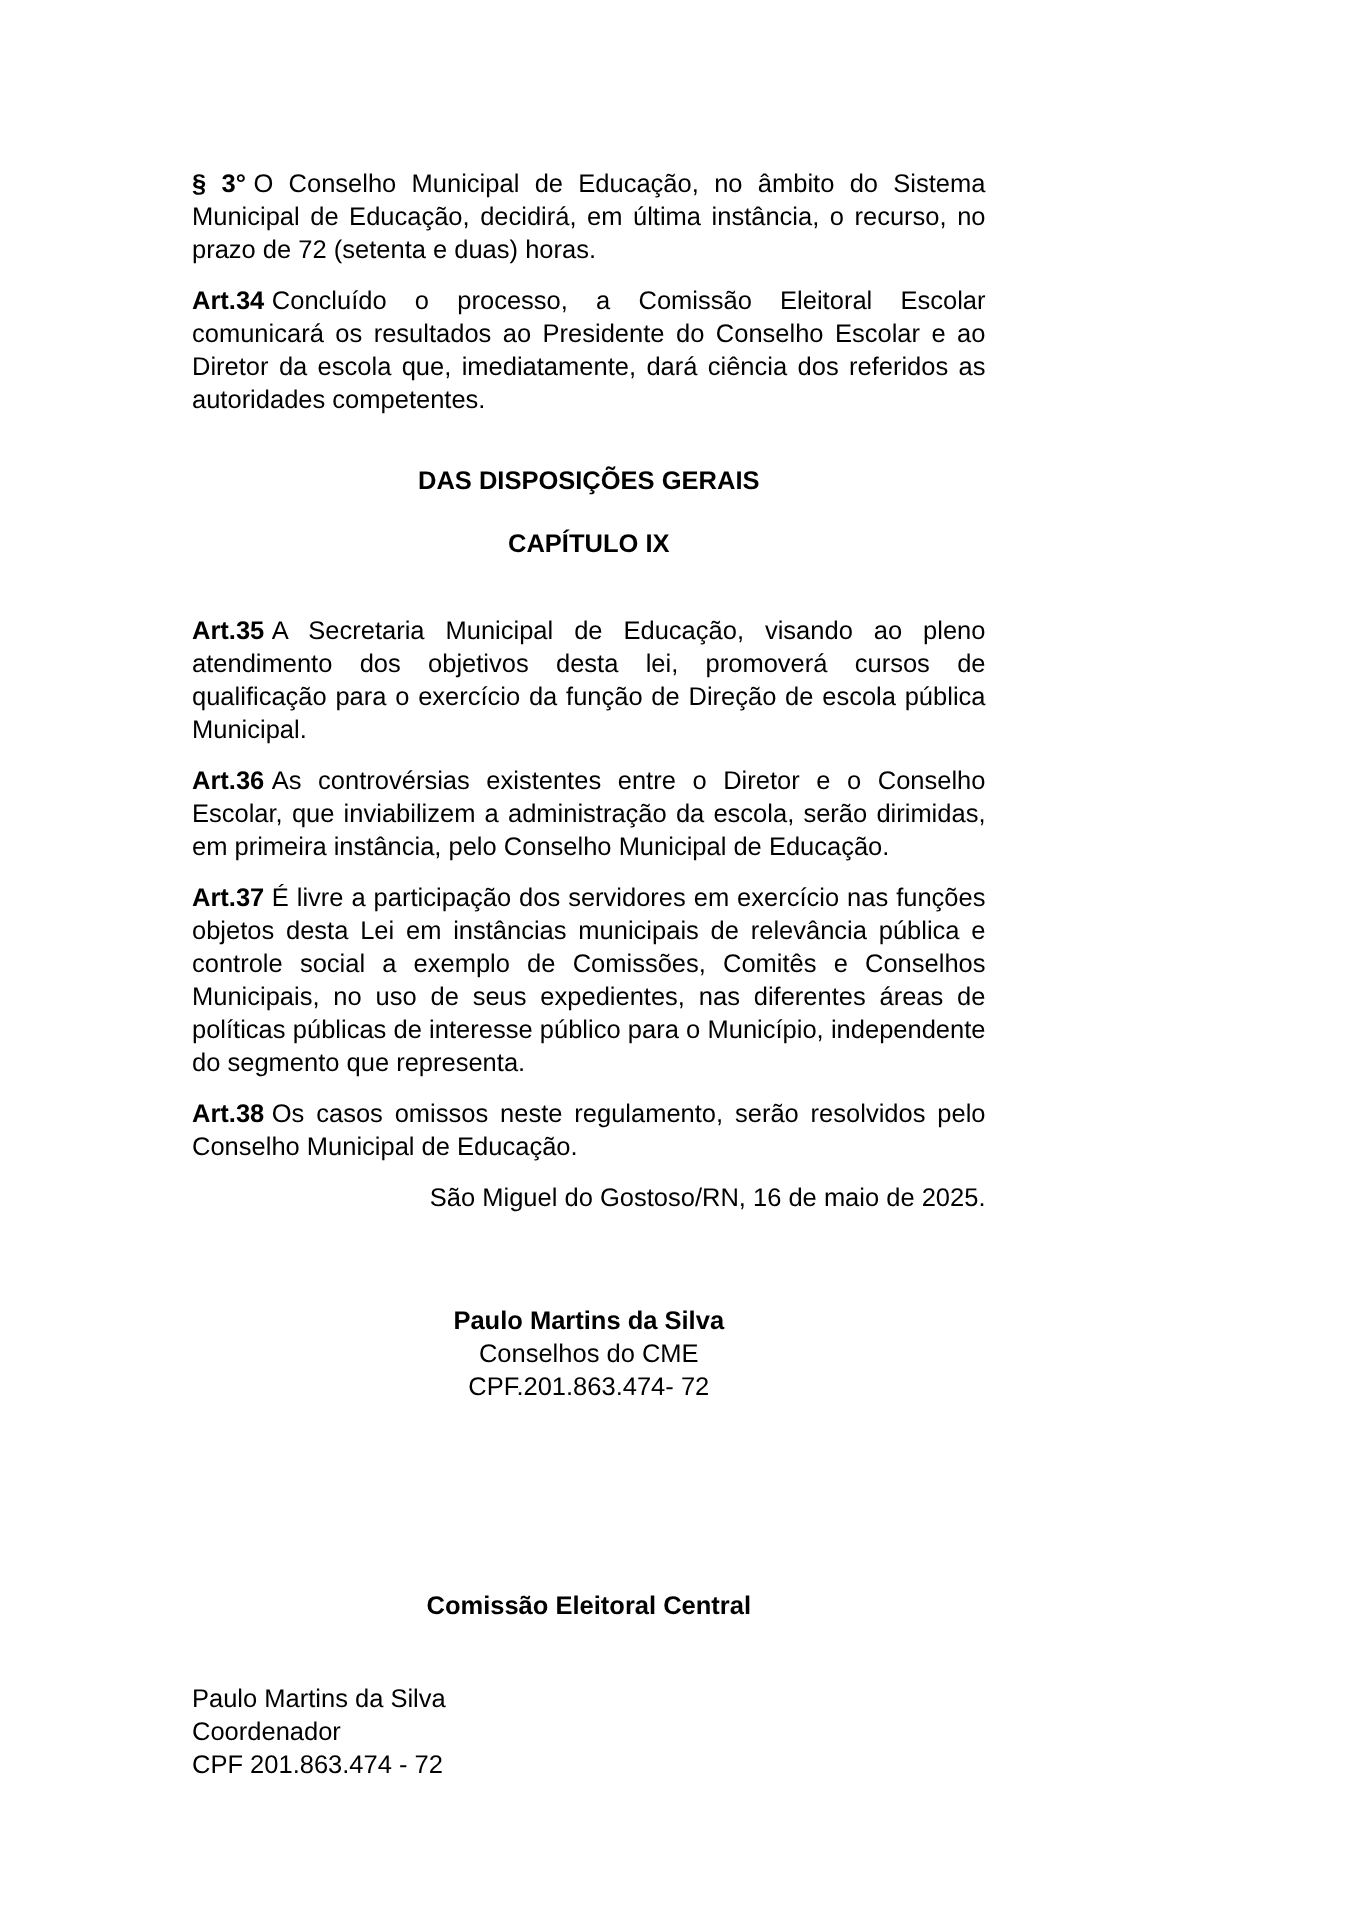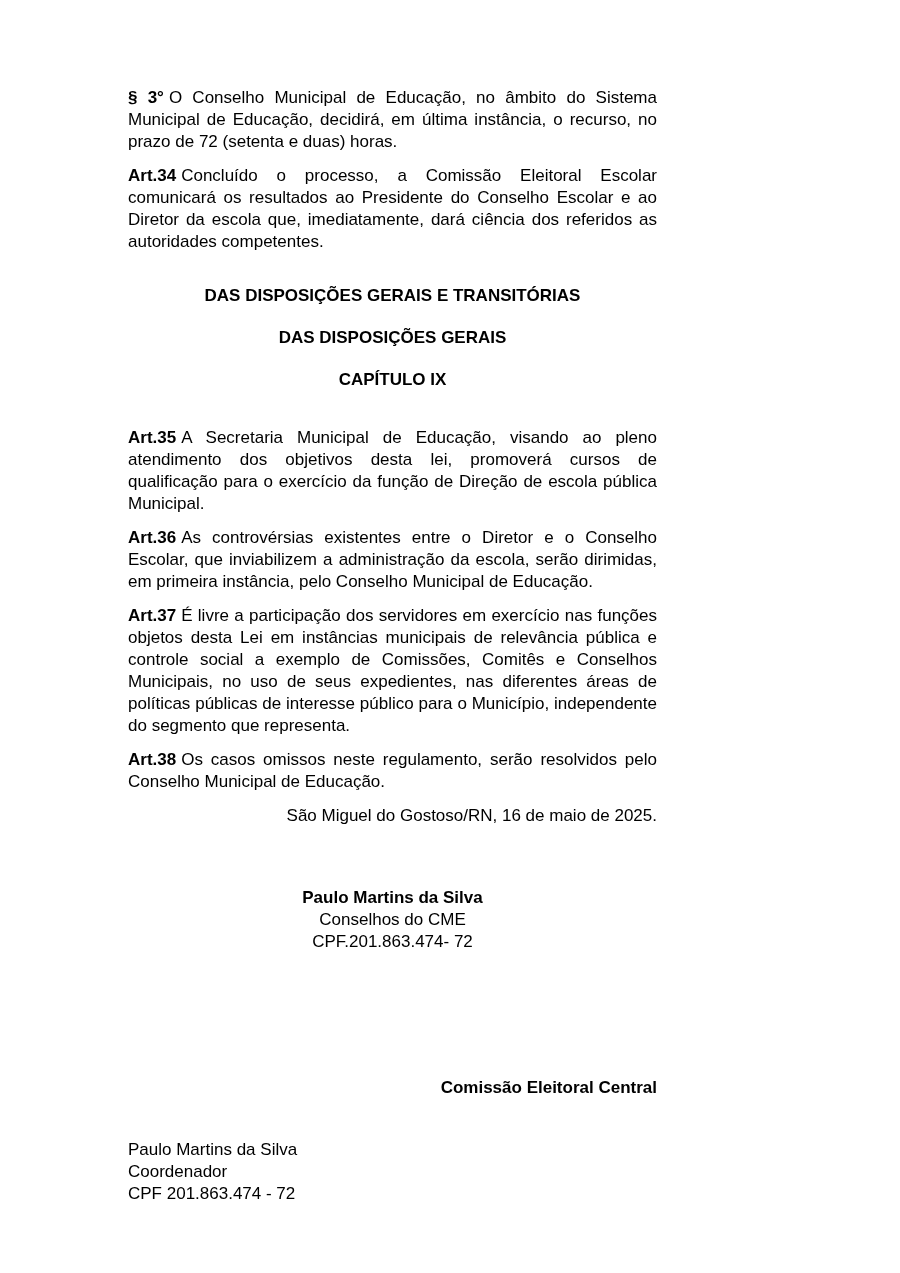--- a/index.html
+++ b/index.html
@@ -11,21 +11,21 @@
     width: 900px;
     height: 1273px;
     overflow: hidden;
     color: #000000;
     font-family: "Liberation Sans", "DejaVu Sans", sans-serif;
   }
   .page {
     box-sizing: border-box;
     width: 712px;
     height: 1273px;
-    padding: 87px 55px 0 128px;
+    padding: 112px 55px 0 128px;
     background: #ffffff;
   }
   .para {
     font-size: 17px;
     line-height: 22px;
     text-align: justify;
     margin: 0 0 12px 0;
   }
   .para-label {
     font-weight: bold;
@@ -57,21 +57,21 @@
     line-height: 22px;
   }
   .signature-name {
     font-weight: bold;
   }
   .commission-heading {
     margin-top: 124px;
     font-size: 17px;
     line-height: 22px;
     font-weight: bold;
-    text-align: right;
+    text-align: center;
   }
   .commission-member {
     margin-top: 40px;
     font-size: 17px;
     line-height: 22px;
     text-align: left;
   }
 </style>
 </head>
 <body>
@@ -80,21 +80,20 @@
 
   <p class="para">
     <span class="para-label">§ 3°</span><span>O Conselho Municipal de Educação, no âmbito do Sistema Municipal de Educação, decidirá, em última instância, o recurso, no prazo de 72 (setenta e duas) horas.</span>
   </p>
 
   <p class="para">
     <span class="para-label">Art.34</span><span>Concluído o processo, a Comissão Eleitoral Escolar comunicará os resultados ao Presidente do Conselho Escolar e ao Diretor da escola que, imediatamente, dará ciência dos referidos as autoridades competentes.</span>
   </p>
 
   <div class="headings-block">
-    <div class="heading">DAS DISPOSIÇÕES GERAIS E TRANSITÓRIAS</div>
     <div class="heading">DAS DISPOSIÇÕES GERAIS</div>
     <div class="heading">CAPÍTULO IX</div>
   </div>
 
   <p class="para">
     <span class="para-label">Art.35</span><span>A Secretaria Municipal de Educação, visando ao pleno atendimento dos objetivos desta lei, promoverá cursos de qualificação para o exercício da função de Direção de escola pública Municipal.</span>
   </p>
 
   <p class="para">
     <span class="para-label">Art.36</span><span>As controvérsias existentes entre o Diretor e o Conselho Escolar, que inviabilizem a administração da escola, serão dirimidas, em primeira instância, pelo Conselho Municipal de Educação.</span>

